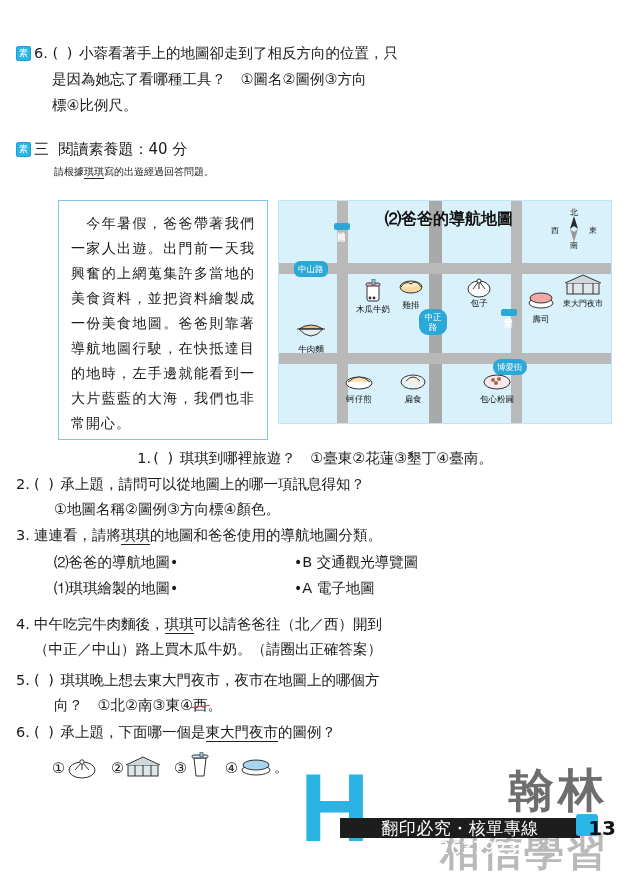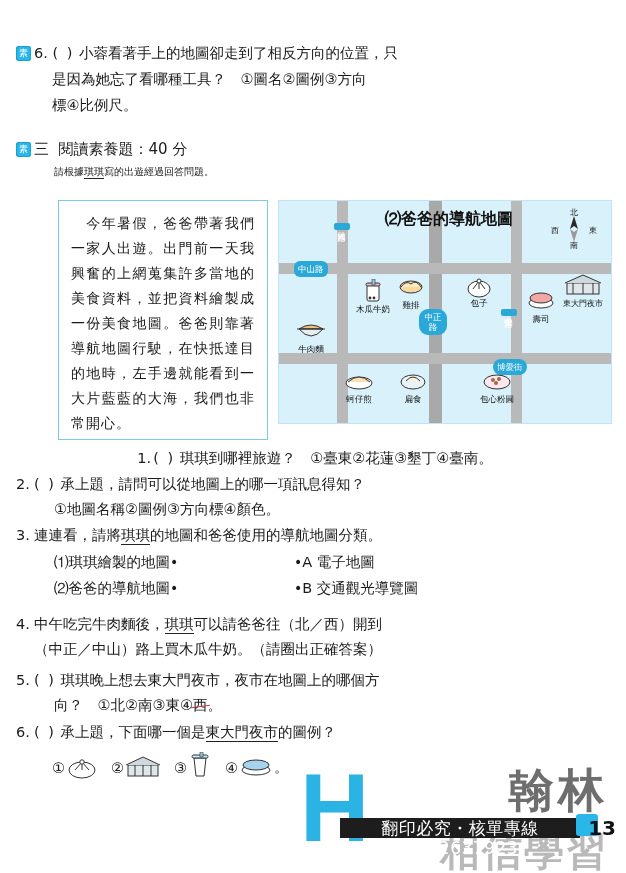--- a/index.html
+++ b/index.html
@@ -294,26 +294,26 @@
   </div>
   <div class="qline" style="top:497px;padding-left:38px;">
     <span>①地圖名稱②圖例③方向標④顏色。</span>
   </div>
 
   <div class="qline" style="top:523px;">
     <span class="qn">3.</span><span>連連看，請將</span><span class="ul">琪琪</span><span>的地圖和爸爸使用的導航地圖分類。</span>
   </div>
   <div class="qline" style="top:549px;">
     <div class="match-row">
+      <span class="match-left"><span>⑵爸爸的導航地圖</span><span class="dot">•</span></span>
+      <span class="match-right"><span class="dot">•</span><span>B 交通觀光導覽圖</span></span>
+    </div>
+    <div class="match-row">
       <span class="match-left"><span>⑴琪琪繪製的地圖</span><span class="dot">•</span></span>
       <span class="match-right"><span class="dot">•</span><span>A 電子地圖</span></span>
-    </div>
-    <div class="match-row">
-      <span class="match-left"><span>⑵爸爸的導航地圖</span><span class="dot">•</span></span>
-      <span class="match-right"><span class="dot">•</span><span>B 交通觀光導覽圖</span></span>
     </div>
   </div>
 
   <div class="qline" style="top:612px;">
     <span class="qn">4.</span><span>中午吃完牛肉麵後，</span><span class="ul">琪琪</span><span>可以請爸爸往（北／西）開到</span>
   </div>
   <div class="qline" style="top:637px;padding-left:18px;">
     <span>（中正／中山）路上買木瓜牛奶。（請圈出正確答案）</span>
   </div>
 

